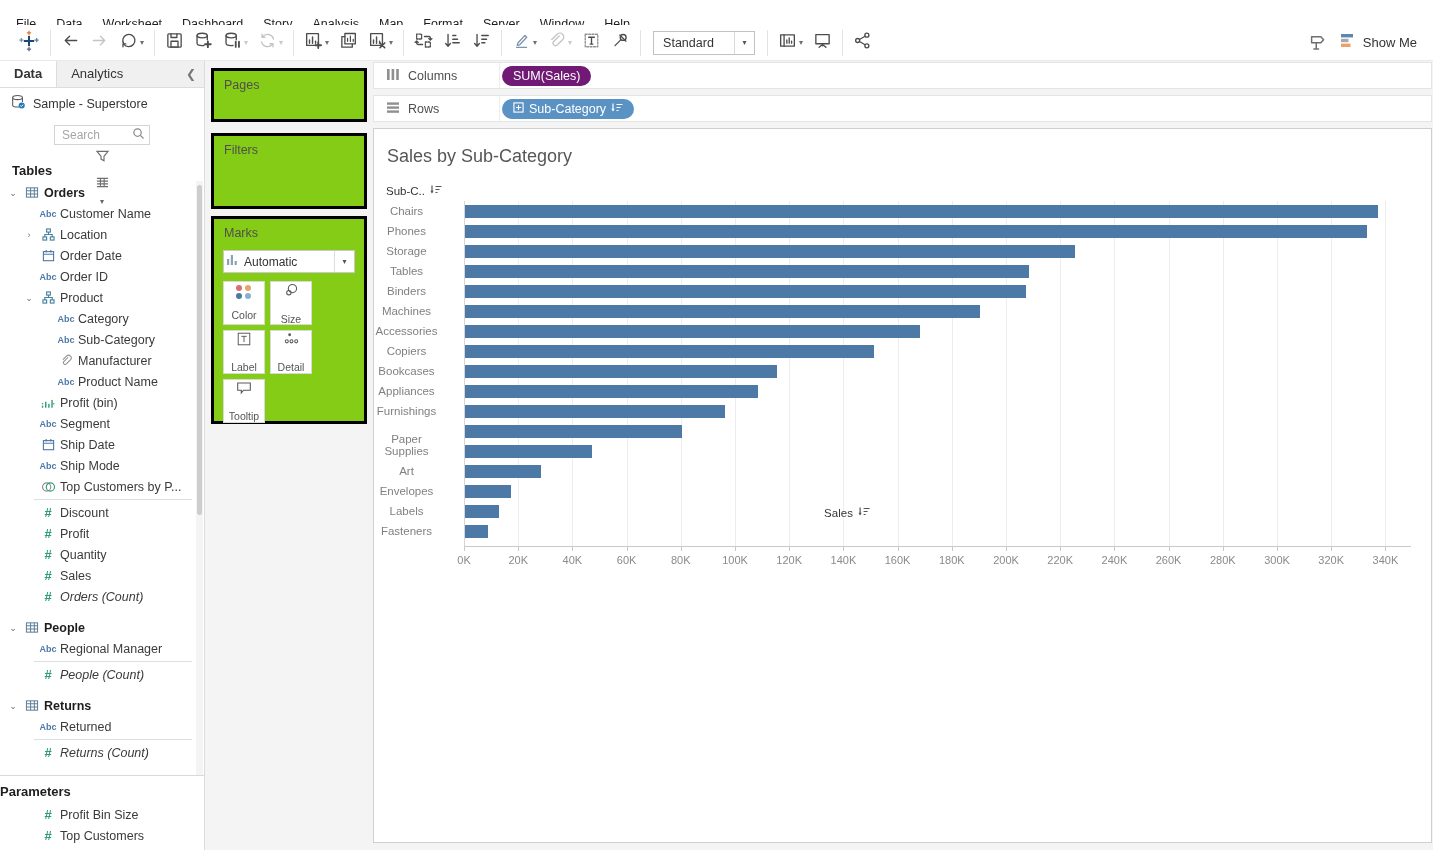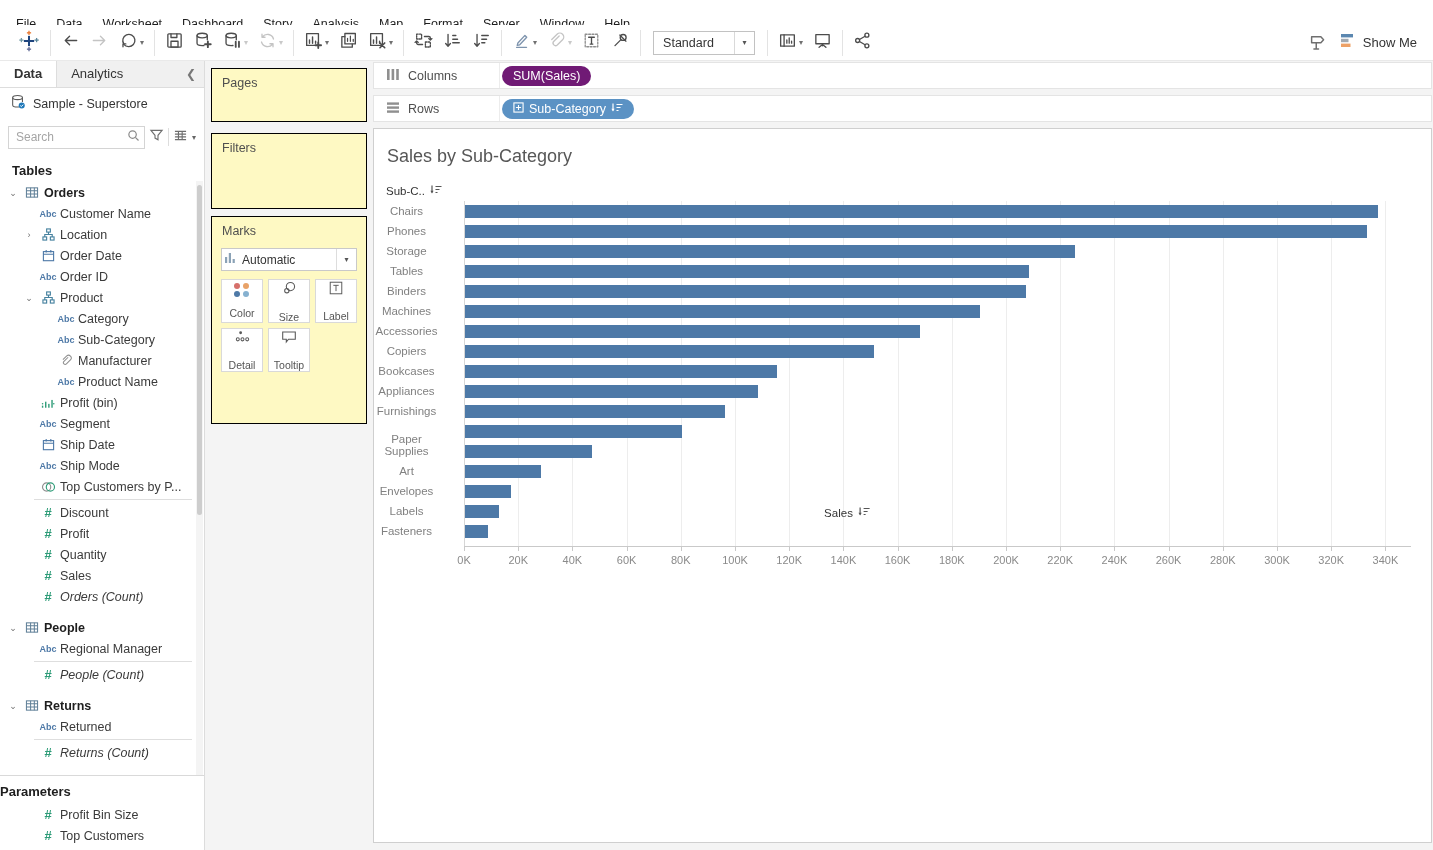--- a/index.html
+++ b/index.html
@@ -31,21 +31,21 @@
 
   
   #datapane { position:absolute; left:0; top:61px; width:205px; height:789px; background:#fff;
     border-right:1px solid #dcdcdc; }
   #pane-tabs { display:flex; height:27px; background:#f0f0f0; border-bottom:1px solid #ddd; }
   .pane-tab { font-size:13px; padding:0 14px; line-height:26px; color:#333; }
   .pane-tab.active { background:#fff; font-weight:bold; border-right:1px solid #ddd; }
   .pane-collapse { margin-left:auto; color:#777; font-size:12px; line-height:26px; padding:0 8px; cursor:pointer; }
   #datasource-row { display:flex; align-items:center; gap:7px; height:26px; padding:0 10px; margin-top:3px; }
   #datasource-row .ds-name { font-size:12.5px; color:#333; }
-  #search-row { display:flex; align-items:center; height:24px; margin:8px 8px 4px 8px; gap:4px; }
+  #search-row { display:flex; align-items:center; height:24px; margin:8px 8px 4px 8px; gap:4px;flex-direction:column; }
   #search-box { flex:1; display:flex; align-items:center; border:1px solid #d4d4d4; height:23px;
     background:#fff; padding:0 4px 0 7px; }
   #search-box input { border:none; outline:none; flex:1; font-size:12px; color:#333; width:70px;
     font-family:"Liberation Sans",sans-serif; }
   #search-box input::placeholder { color:#a5a5a5; }
   .mini-sep { width:1px; height:18px; background:#ddd; }
   #tables-header { font-size:13px; font-weight:bold; color:#1e1e1e; padding:10px 0 4px 12px; }
   #fields { position:relative; }
   .frow { display:flex; align-items:center; height:21px; cursor:default; }
   .frow .chev { width:14px; text-align:center; color:#707070; font-size:9px; flex:none; }
@@ -57,21 +57,21 @@
   .fspacer { height:10px; }
   .abc-glyph { color:#4e79a7; font-weight:bold; font-size:9px; letter-spacing:0; }
   .hash-glyph { color:#2e9c78; font-weight:bold; font-size:13px; }
   #pane-scrollbar { position:absolute; right:1px; top:120px; width:7px; height:660px; background:#f4f4f4; }
   #pane-scroll-thumb { position:absolute; left:1px; top:4px; width:5px; height:330px; background:#cdcdcd; border-radius:3px; }
   #params { position:absolute; left:0; bottom:0; width:204px; background:#fff; border-top:1px solid #d9d9d9; padding-bottom:4px; }
   #params-header { font-size:13px; font-weight:bold; color:#1e1e1e; padding:8px 0 5px 0; }
 
   
   #shelfcol { position:absolute; left:205px; top:61px; width:168px; height:789px; background:#f4f4f4; }
-  .card { position:absolute; left:6px; width:156px; background:#fef9c3; border:1px solid #000000; }
+  .card { position:absolute; left:6px; width:156px; background:#84cc16; border:3px solid #000000; }
   .card-label { font-size:12.5px; color:#4f4f4f; padding:7px 0 0 10px; }
   #card-pages { top:7px; height:54px; }
   #card-filters { top:72px; height:76px; }
   #card-marks { top:155px; height:208px; }
   #marktype-dd { display:flex; align-items:center; margin:10px 9px 0 9px; border:1px solid #c9c9c9;
     height:23px; background:#fff; }
   #marktype-dd .mt-text { flex:1; font-size:12px; color:#333; padding-left:4px; }
   #marktype-dd .mt-caret { width:20px; border-left:1px solid #ddd; height:100%; display:flex;
     align-items:center; justify-content:center; font-size:8px; color:#555; }
   #marks-buttons { display:flex; flex-wrap:wrap; gap:5px; padding:8px 9px; }

